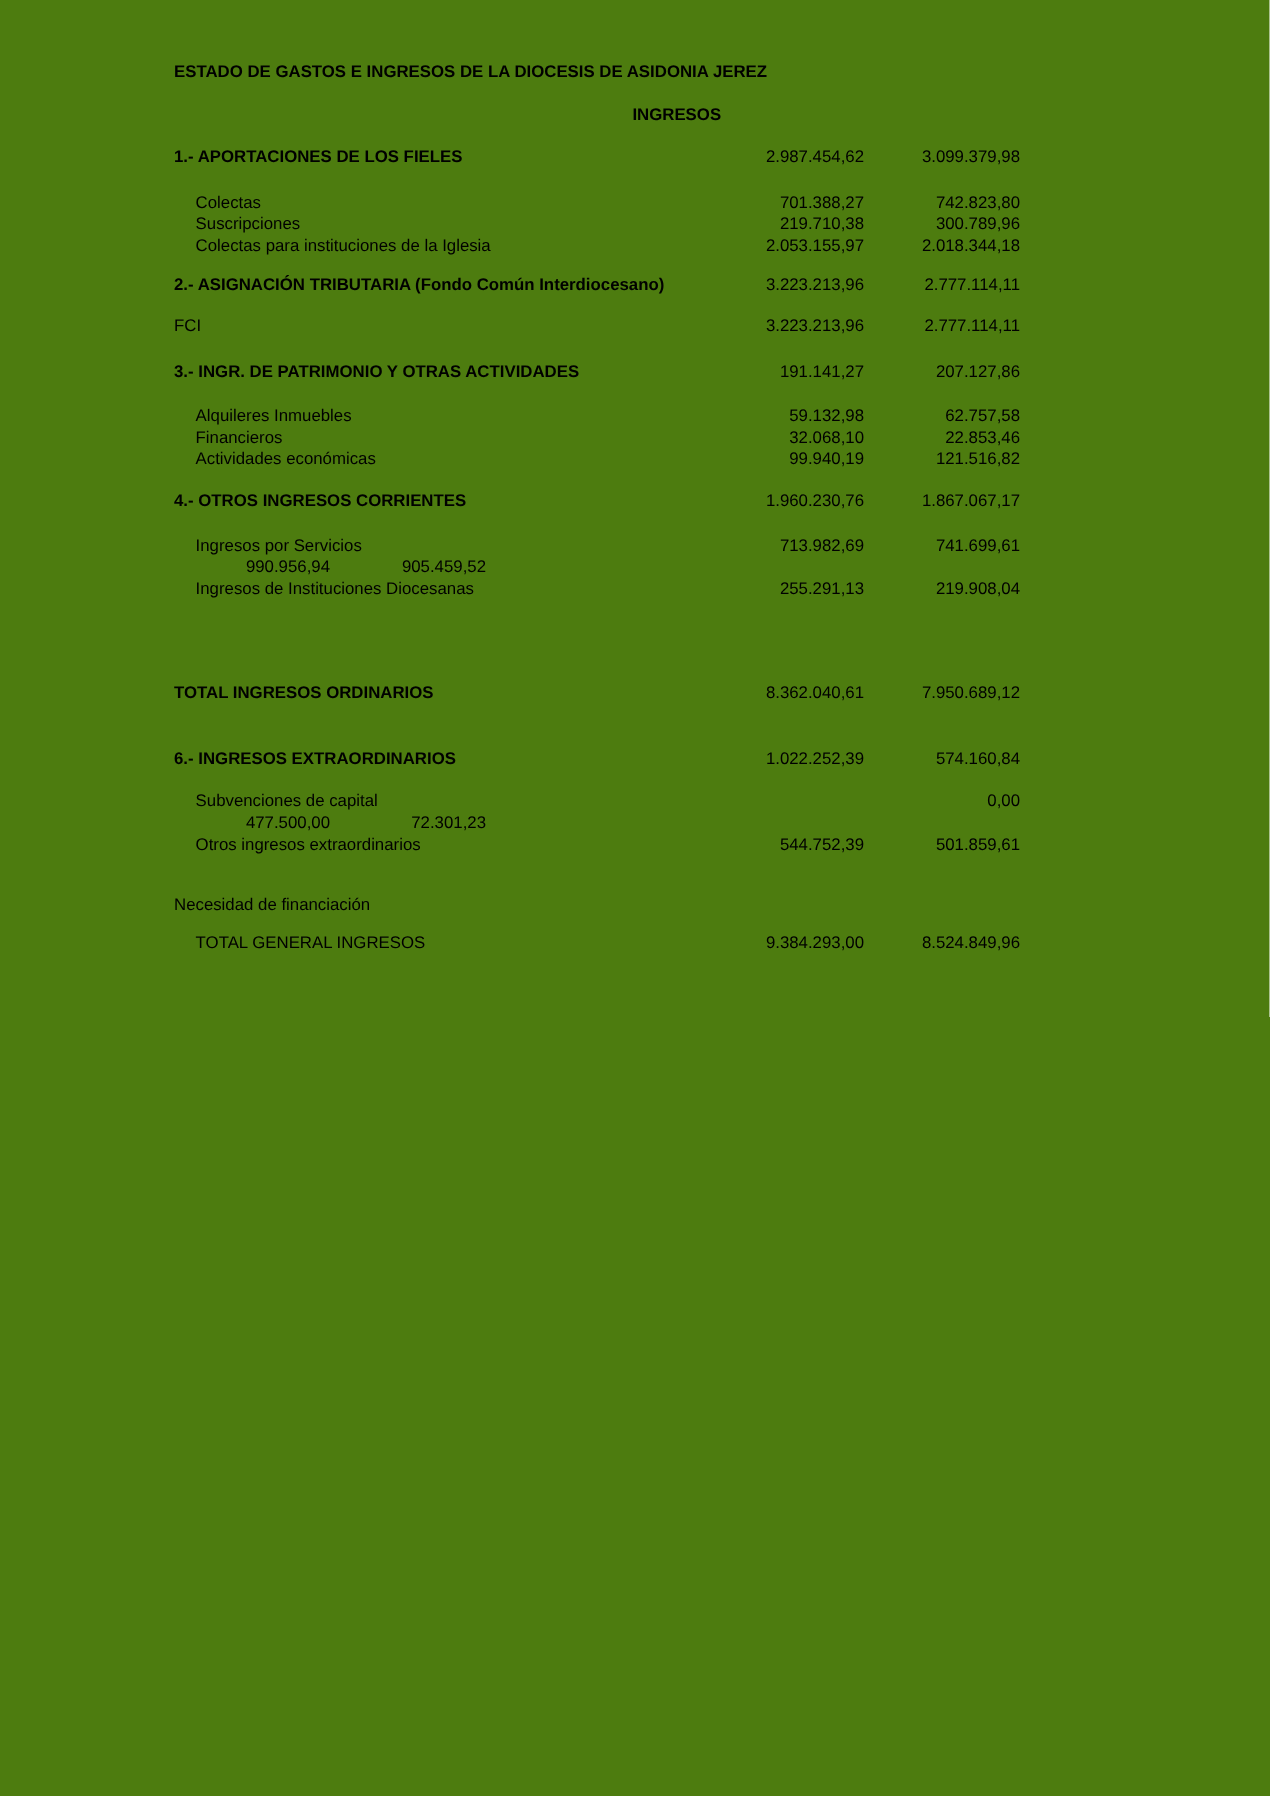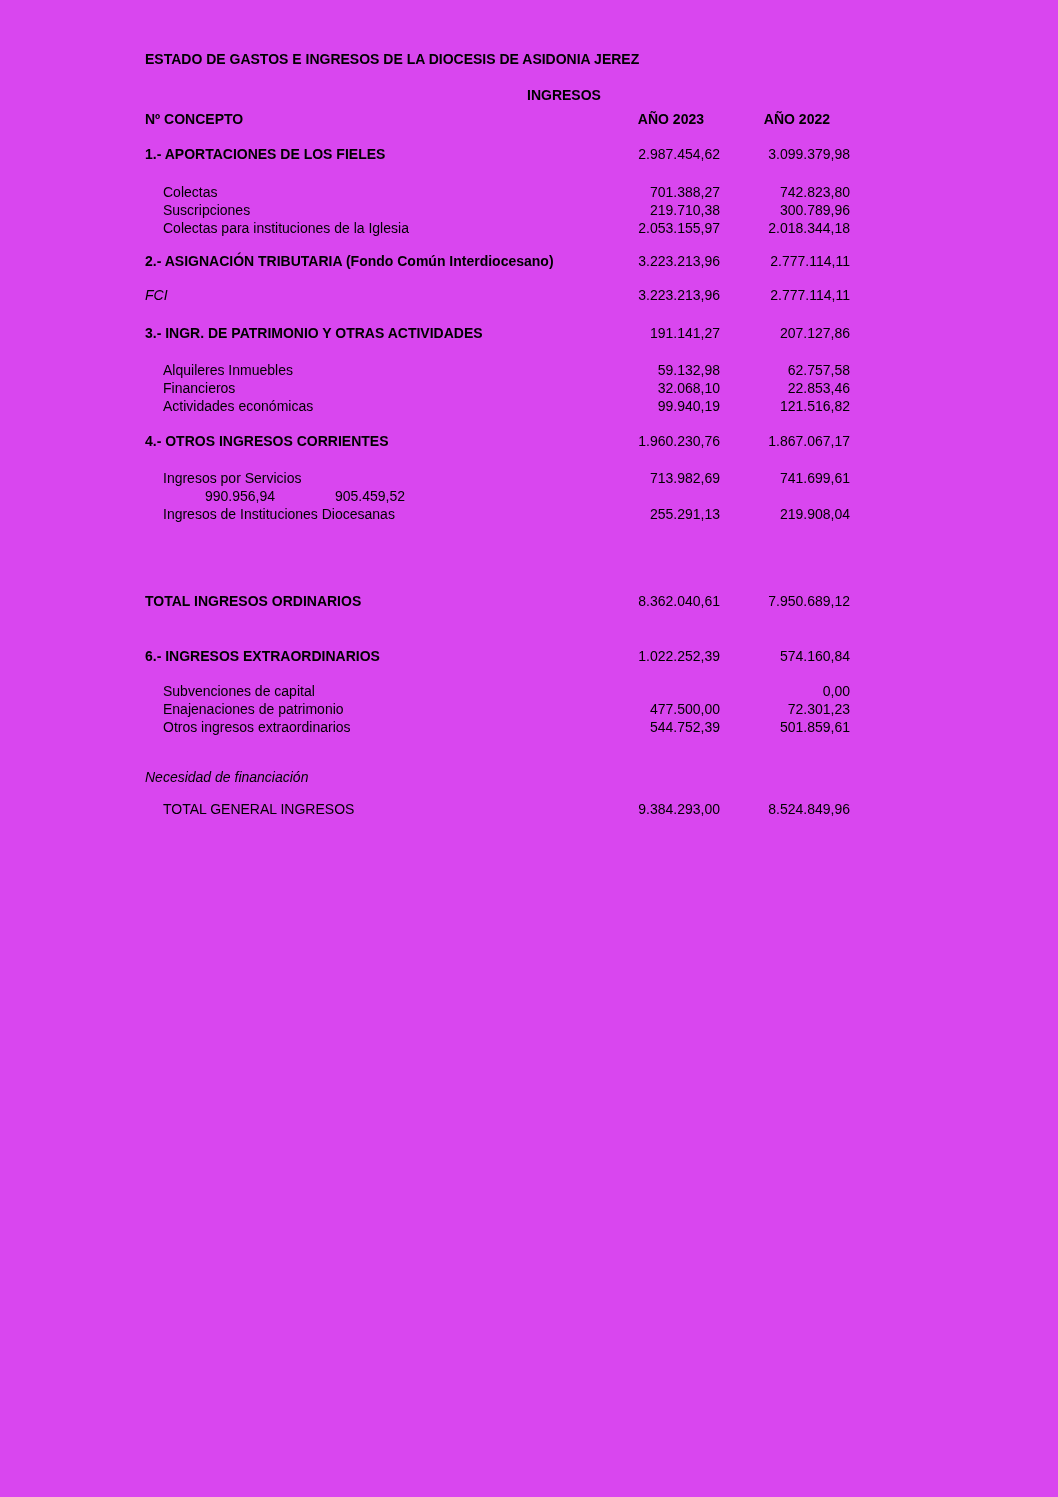--- a/index.html
+++ b/index.html
@@ -1,21 +1,21 @@
 <!DOCTYPE html>
 <html><head>
 <meta charset="utf-8">
 <style>
   * { box-sizing: border-box; margin: 0; padding: 0; }
   html, body { background: #ffffff; }
   .page {
     position: relative;
     width: 1058px;
     height: 1497px;
-    background: #d946ef;
+    background: #4d7c0f;
     color: #000000;
     font-family: "Liberation Sans", sans-serif;
     font-size: 14px;
     line-height: 18px;
     overflow: hidden;
   }
   .content {
     margin-left: 145px;
     width: 705px;
     padding-top: 50px;
@@ -24,38 +24,33 @@
   .section-heading { font-weight: bold; margin-top: 18px; margin-left: 382px; }
   .row { display: flex; }
   .cell.label { flex: 1; white-space: nowrap; }
   .cell.v { width: 130px; text-align: right; white-space: nowrap; font-weight: normal; }
   .header-row { margin-top: 6px; }
   .header-row .cell { font-weight: bold; }
   .header-row .v.hdr1 { padding-right: 16px; }
   .header-row .v.hdr2 { padding-right: 20px; }
   .row.section .label { font-weight: bold; }
   .row.item .label { padding-left: 18px; }
-  .row.plain .label { padding-left: 0; font-style: italic; }
+  .row.plain .label { padding-left: 0; }
   .row.total .label { padding-left: 18px; font-weight: normal; }
 </style>
 </head>
 <body>
 
 <div class="page">
   <div class="content">
 
     <div class="doc-title">ESTADO DE GASTOS E INGRESOS DE LA DIOCESIS DE ASIDONIA JEREZ</div>
 
     <div class="section-heading">INGRESOS</div>
 
-    <div class="row header-row">
-      <div class="cell label">Nº CONCEPTO</div>
-      <div class="cell v hdr1">AÑO 2023</div>
-      <div class="cell v hdr2">AÑO 2022</div>
-    </div>
 
     <div class="row section" style="margin-top:17px">
       <div class="cell label">1.- APORTACIONES DE LOS FIELES</div>
       <div class="cell v">2.987.454,62</div>
       <div class="cell v">3.099.379,98</div>
     </div>
 
     <div class="row item" style="margin-top:20px">
       <div class="cell label">Colectas</div>
       <div class="cell v">701.388,27</div>
@@ -146,21 +141,20 @@
       <div class="cell v">574.160,84</div>
     </div>
 
     <div class="row item" style="margin-top:17px">
       <div class="cell label">Subvenciones de capital</div>
       <div class="cell v"></div>
       <div class="cell v">0,00</div>
     </div>
 
     <div class="row item">
-      <div class="cell label">Enajenaciones de patrimonio</div>
       <div class="cell v">477.500,00</div>
       <div class="cell v">72.301,23</div>
     </div>
 
     <div class="row item">
       <div class="cell label">Otros ingresos extraordinarios</div>
       <div class="cell v">544.752,39</div>
       <div class="cell v">501.859,61</div>
     </div>
 

